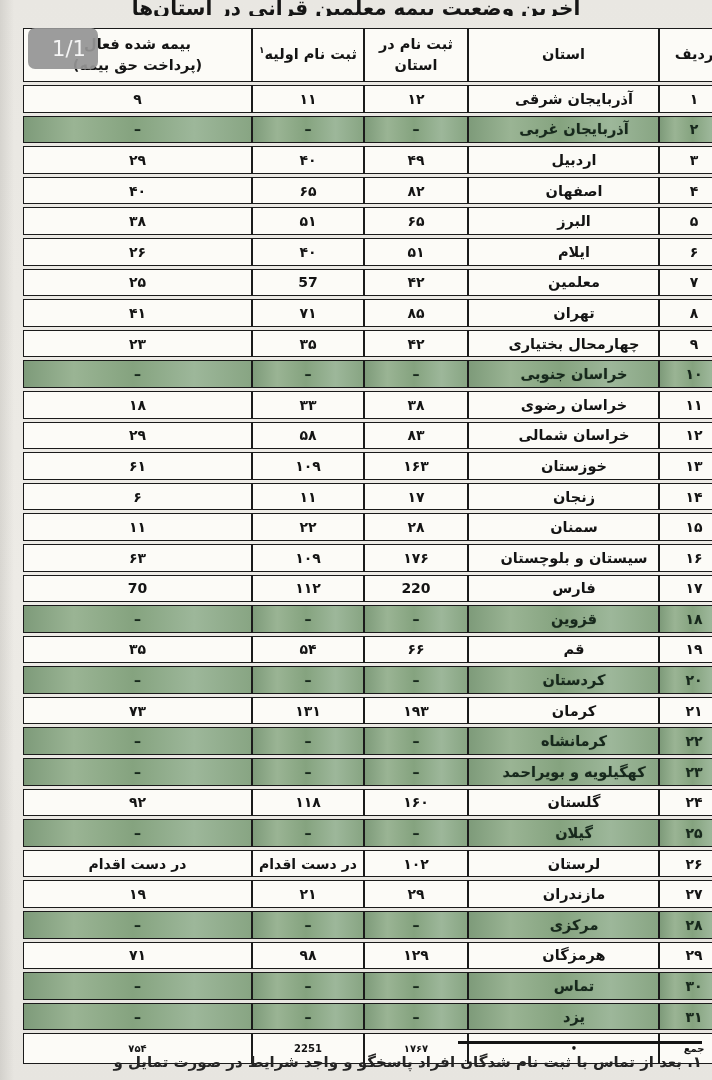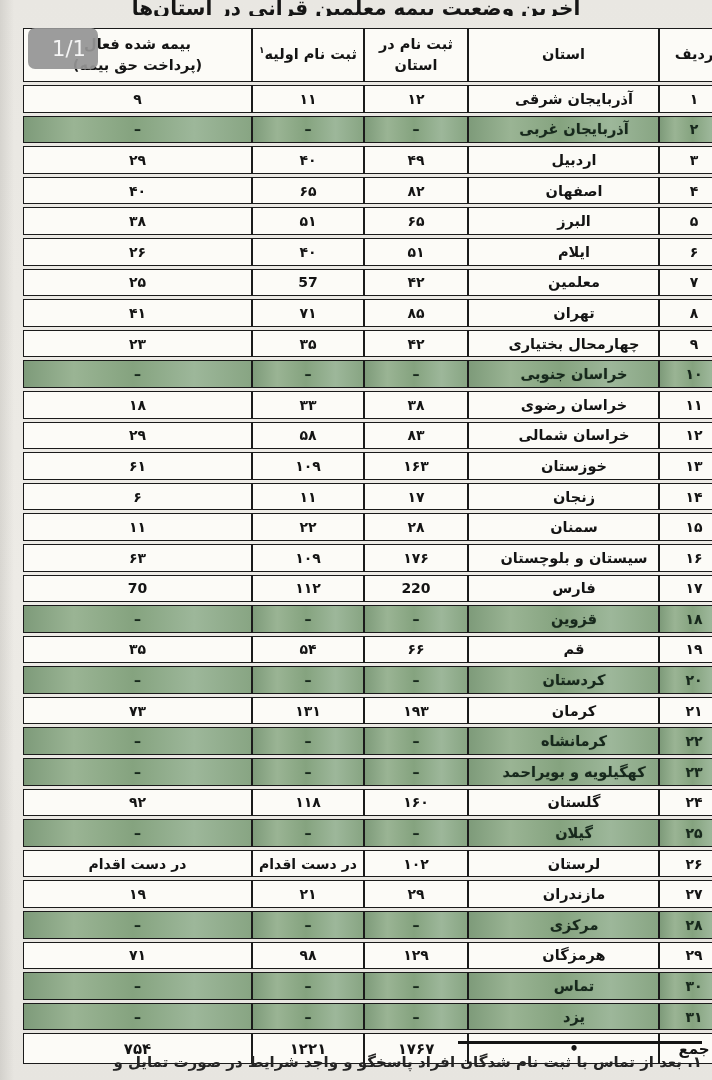--- a/index.html
+++ b/index.html
@@ -63,21 +63,21 @@
   th.c-reg { width: 98px; }
   th.c-init { width: 106px; margin-top: 12px; }
   th.c-ins { width: 223px; }
   sup { font-size: 9px; vertical-align: super; }
   
   tr.hl td {
     background: linear-gradient(90deg, #7e9b7a 0%, #9ab494 22%, #85a37f 48%, #9db79a 75%, #88a583 100%);
     color: #17281c;
     text-shadow: 0 0 1px rgba(20,40,25,0.35);
   }
-  tr.total td { font-size: 15px; height: 29px; }
+  tr.total td { font-size: 10px; height: 29px; }
   .footnote-rule {
     position: absolute; top: 1041px; left: 458px;
     width: 244px; height: 2.6px; background: #141414;
   }
   .footnote {
     position: absolute; top: 1048px; right: 10px; width: 618px;
     font-size: 15px; font-weight: bold; color: #242424;
     text-align: right; line-height: 1.9;
   }
   
@@ -329,21 +329,21 @@
             <td class="c-no">۳۱</td>
             <td class="c-prov">یزد</td>
             <td class="c-reg">–</td>
             <td class="c-init">–</td>
             <td class="c-ins">–</td>
           </tr>
           <tr class="total">
             <td class="c-no">جمع</td>
             <td class="c-prov">•</td>
             <td class="c-reg">۱۷۶۷</td>
-            <td class="c-init">۱۲۲۱</td>
+            <td class="c-init">2251</td>
             <td class="c-ins">۷۵۴</td>
           </tr>
         </tbody>
     </table>
   </div>
 
   <div class="footnote-rule"></div>
   <div class="footnote">۱. بعد از تماس با ثبت نام شدگان افراد پاسخگو و واجد شرایط در صورت تمایل و عدم انصراف در سامانه سبا ثبت نام اولیه شدند.</div>
 
 </div>

